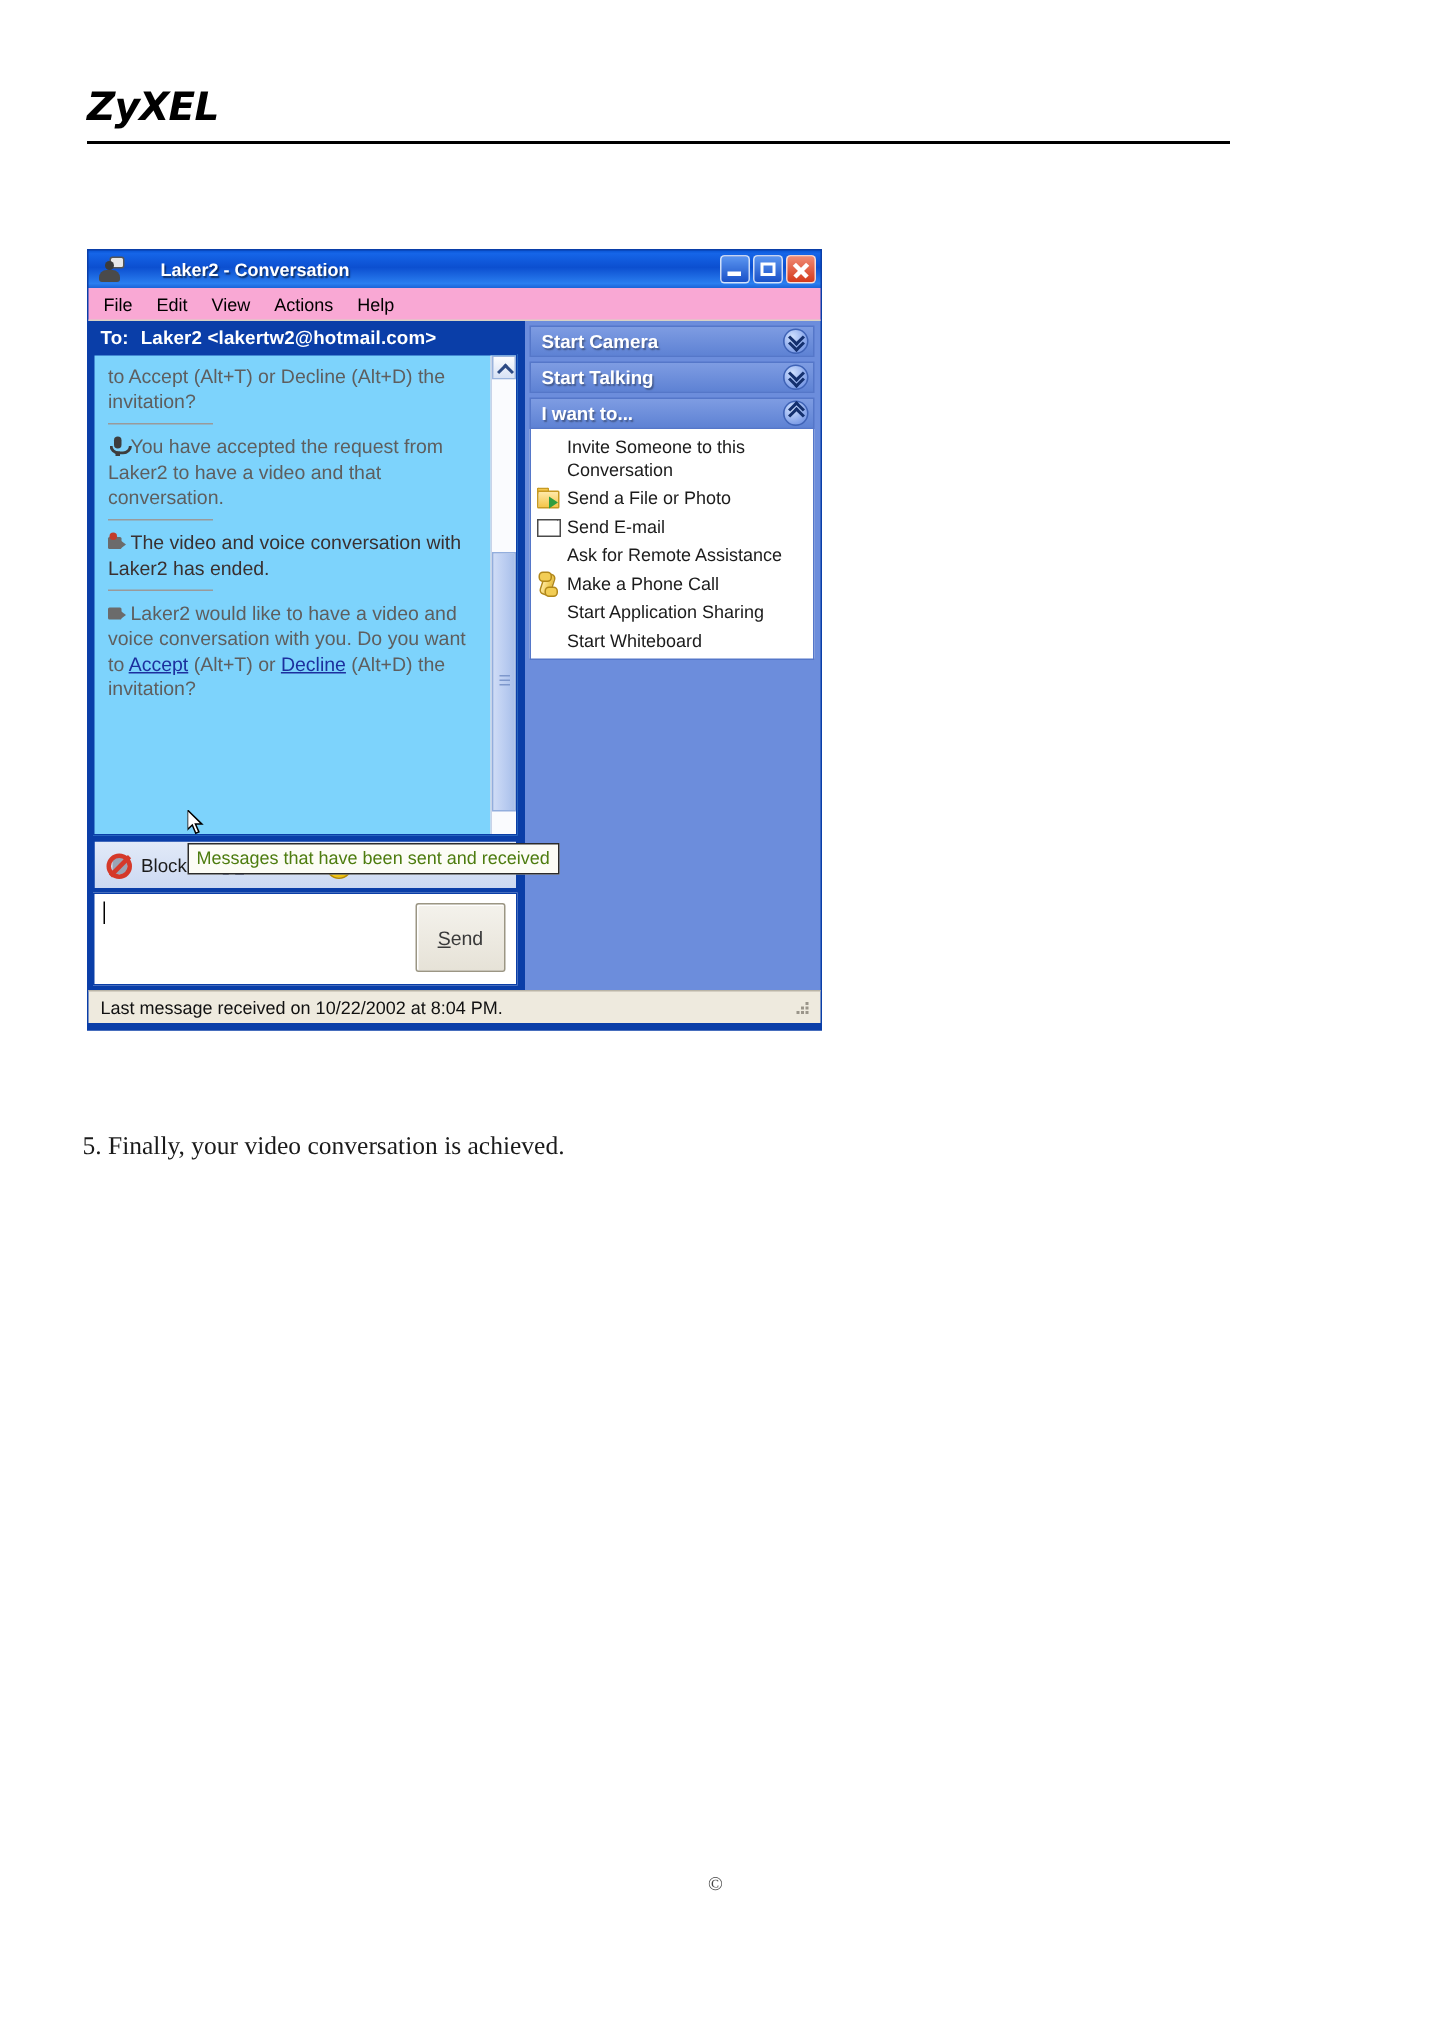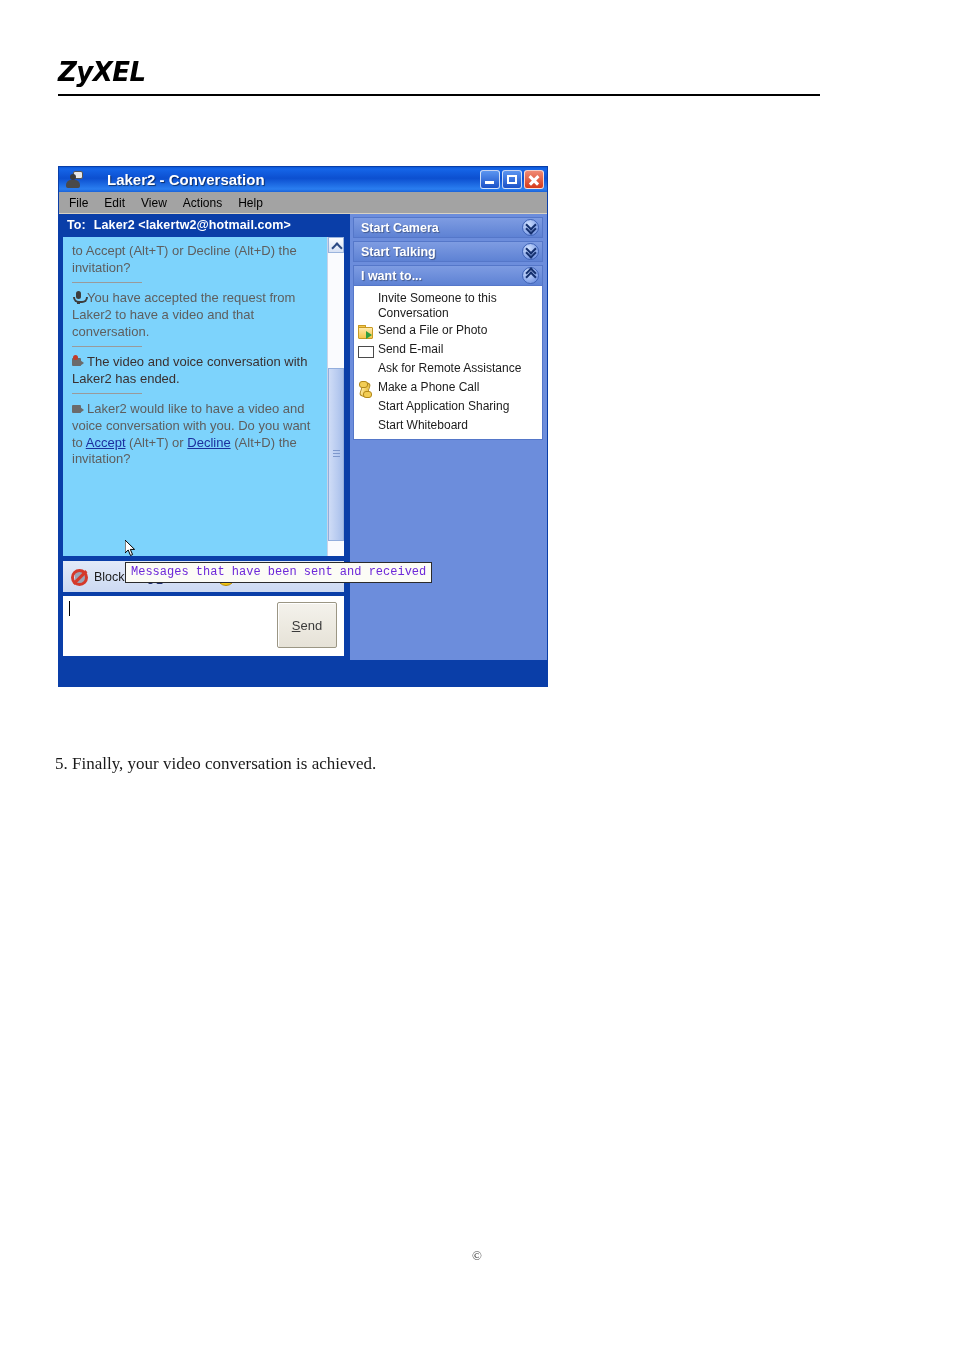--- a/index.html
+++ b/index.html
@@ -71,21 +71,21 @@
   .title-icon .body {
     position:absolute; left:2px; top:9px; width:14px; height:8px;
     background:#4a4a4a; border-radius:5px 5px 2px 2px;
   }
   .title-icon .bub {
     position:absolute; left:9px; top:0px; width:8px; height:6px;
     background:#e8e8e8; border:1px solid #555; border-radius:2px;
   }
   .title-text {
     color: #fff;
-    font-size: 15px;
+    font-size: 12px;
     font-weight: bold;
     text-shadow: 1px 1px 1px rgba(0,0,0,0.55);
     flex: 1 1 auto;
     white-space: nowrap;
     overflow: hidden;
     padding-left: 20px;
   }
   .win-btns { display:flex; gap:2px; flex:0 0 auto; }
   .wbtn {
     width: 20px; height: 19px;
@@ -106,21 +106,21 @@
   }
   .wbtn.close .x1, .wbtn.close .x2 {
     position:absolute; left:3px; top:8px; width:12px; height:2.5px; background:#fff;
   }
   .wbtn.close .x1 { transform: rotate(45deg); }
   .wbtn.close .x2 { transform: rotate(-45deg); }
 
   
   .menubar {
     height: 21px;
-    background: #a3a3a3;
+    background: #f9a8d4;
     display: flex;
     align-items: center;
     padding-left: 10px;
     gap: 16px;
     color: #000;
     font-size: 12px;
     border-bottom: 1px solid #d8d2c4;
   }
   .menubar span { cursor: default; }
 
@@ -259,25 +259,25 @@
   }
 
   
   .tooltip {
     position: absolute;
     left: 66px;
     top: 348px;
     background: #fcfcf6;
     border: 1px solid #2b2b2b;
     font-size: 12px;
-    color: #6d28d9;
+    color: #4d7c0f;
     padding: 2px 5px 3px 5px;
     white-space: nowrap;
     z-index: 40;
-    font-family: Liberation Mono, monospace;
+    font-family: Liberation Sans, sans-serif;
   }
 
   
   .cursor {
     position: absolute;
     left: 66px;
     top: 326px;
     width: 12px; height: 18px;
     z-index: 45;
   }
@@ -403,21 +403,21 @@
   .panel-body {
     margin: 0 4px 0 3px;
     background: #ffffff;
     border: 1px solid #5577c9;
     border-top: none;
     padding: 4px 2px 4px 4px;
     box-sizing: border-box;
   }
   .want-item {
     display: flex;
-    align-items: center;
+    align-items: flex-end;
     gap: 5px;
     font-size: 12px;
     color: #1b1b1b;
     padding: 1px 0;
     line-height: 1.22;
     cursor: default;
   }
   .want-item .lbl { padding-top: 0px; }
   .w-ico { width: 15px; height: 15px; flex: 0 0 auto; position: relative; margin-top: 2px; }
   .dot {
@@ -709,17 +709,28 @@
 
         <div class="want-item">
           <span class="w-ico"><span class="dot"></span></span>
           <span class="lbl">Start Whiteboard</span>
         </div>
 
       </div>
     </div>
   </div>
 
+  <div class="statusbar">
+    <span>Last message received on 10/22/2002 at 8:04 PM.</span>
+    <span class="grip">
+      <i style="left:8px;top:2px"></i>
+      <i style="left:5px;top:5px"></i>
+        <i style="left:8px;top:5px"></i>
+      <i style="left:2px;top:8px"></i>
+        <i style="left:5px;top:8px"></i>
+        <i style="left:8px;top:8px"></i>
+    </span>
+  </div>
 </div>
 
 <div class="caption">5. Finally, your video conversation is achieved.</div>
 
 <div class="footer-c">©</div>
 
 </body></html>

